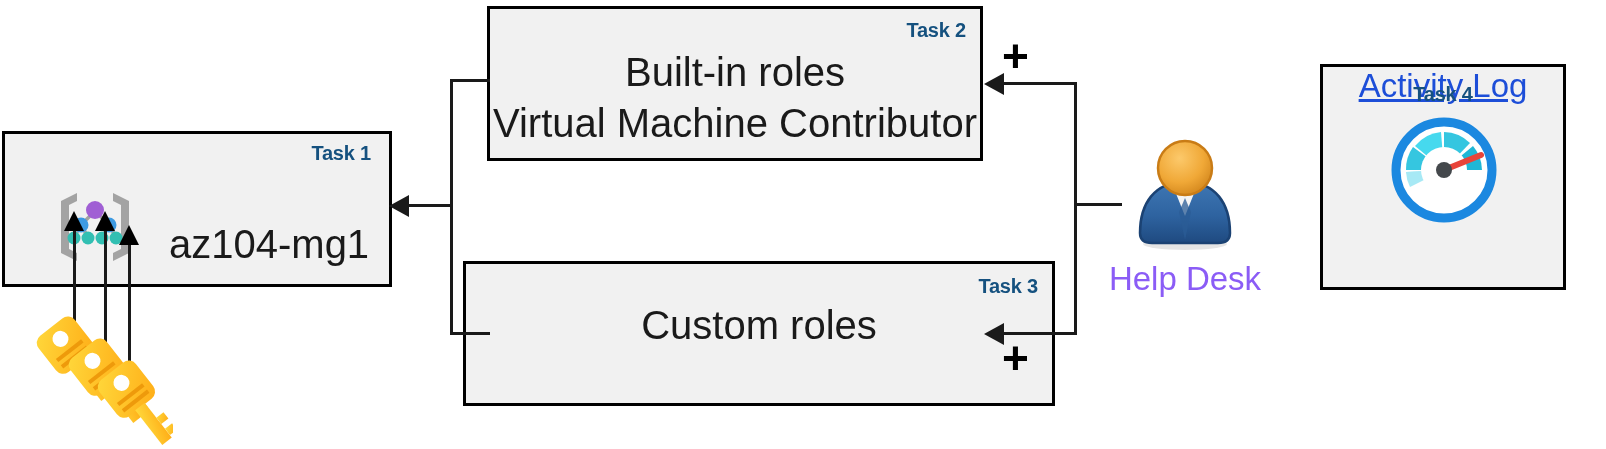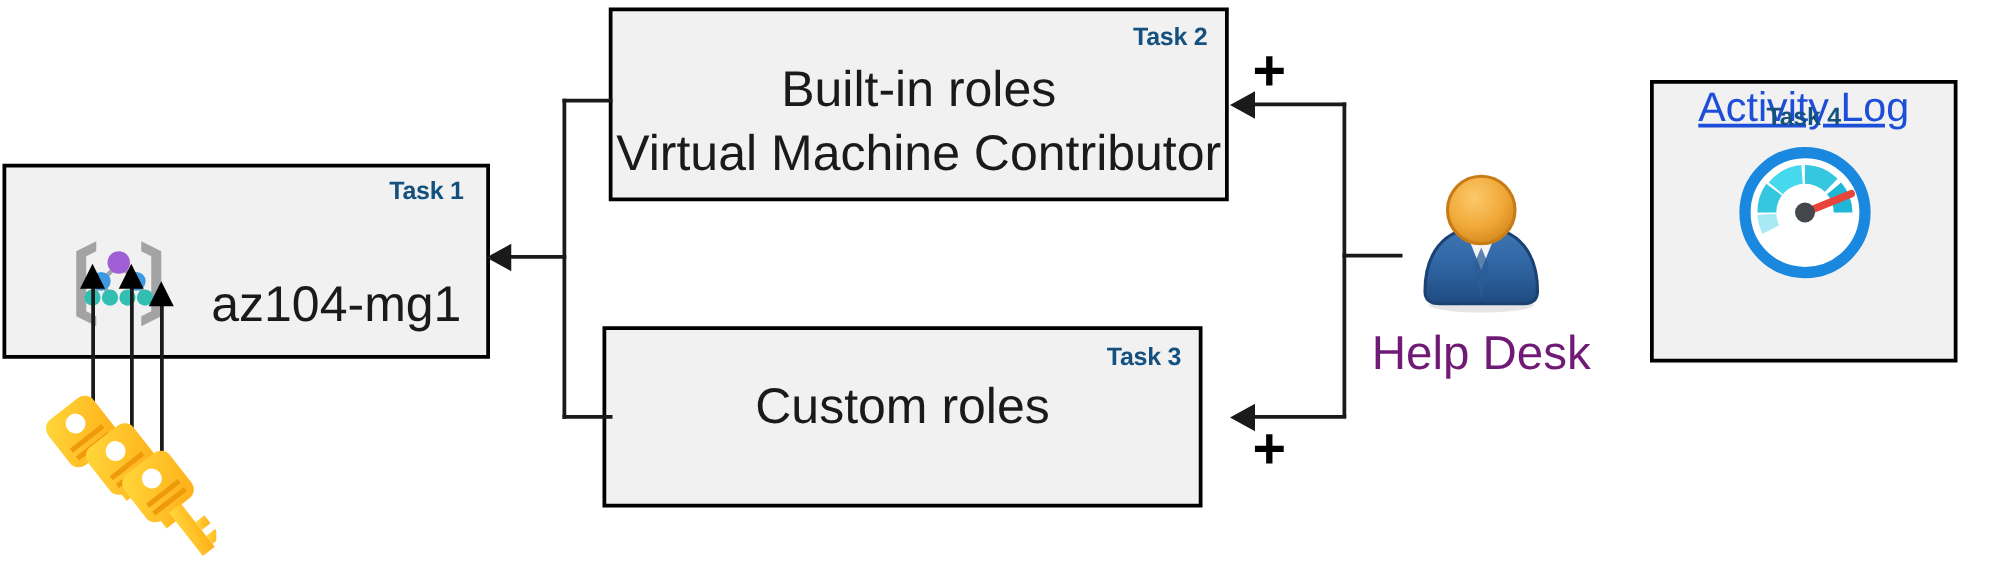--- a/index.html
+++ b/index.html
@@ -46,21 +46,21 @@
   #task1 { left: 2px; top: 131px; width: 390px; height: 156px; }
   #task1-tag { right: 18px; top: 8px; }
   #task1-label { left: 164px; top: 85px; width: 220px; text-align: left; }
 
   
   #task2 { left: 487px; top: 6px; width: 496px; height: 155px; }
   #task2-tag { right: 14px; top: 10px; }
   #task2-lines { left: 0px; top: 38px; width: 100%; }
 
   
-  #task3 { left: 482px; top: 261px; width: 480px; height: 145px; }
+  #task3 { left: 463px; top: 261px; width: 592px; height: 145px; }
   #task3-tag { right: 14px; top: 11px; }
   #task3-lines { left: 0px; top: 36px; width: 100%; }
 
   
   #task4 { left: 1320px; top: 64px; width: 246px; height: 226px; }
   #task4-tag { left: 0; top: 16px; width: 100%; text-align: center; }
   #task4-label {
     left: 0; top: 158px; width: 100%;
     text-align: center; font-size: 33px; color: #1d4ed8; text-decoration: underline;
   }
@@ -100,22 +100,22 @@
 
   
   #helpdesk-wrap {
     position: absolute;
     left: 1090px;
     top: 138px;
     width: 190px;
     text-align: center;
   }
   #helpdesk-label {
-    font-size: 38px;
-    color: #701a75;
+    font-size: 33px;
+    color: #8b5cf6;
     line-height: 1.18;
     margin-top: 2px;
   }
 </style>
 </head>
 <body>
 
 <div id="canvas">
 
   <div class="task-box" id="task1">

